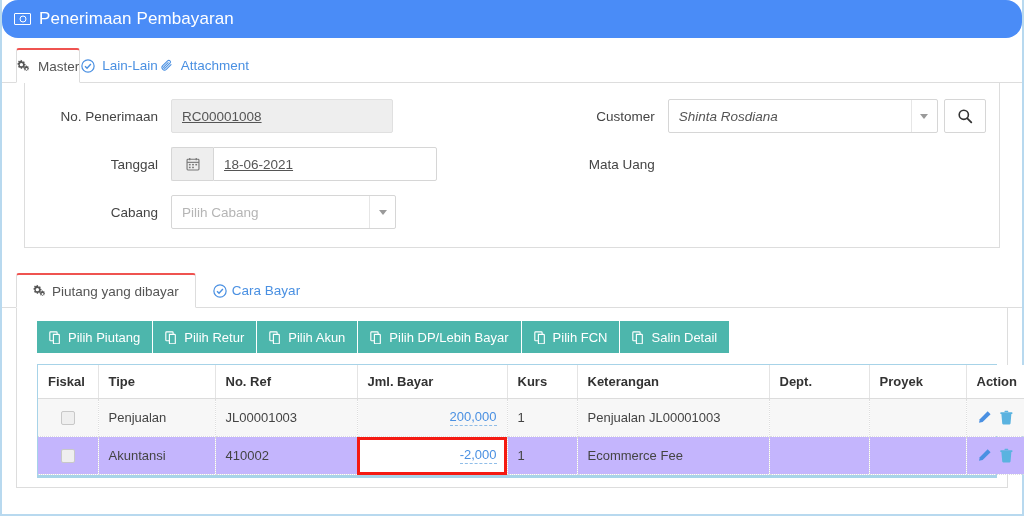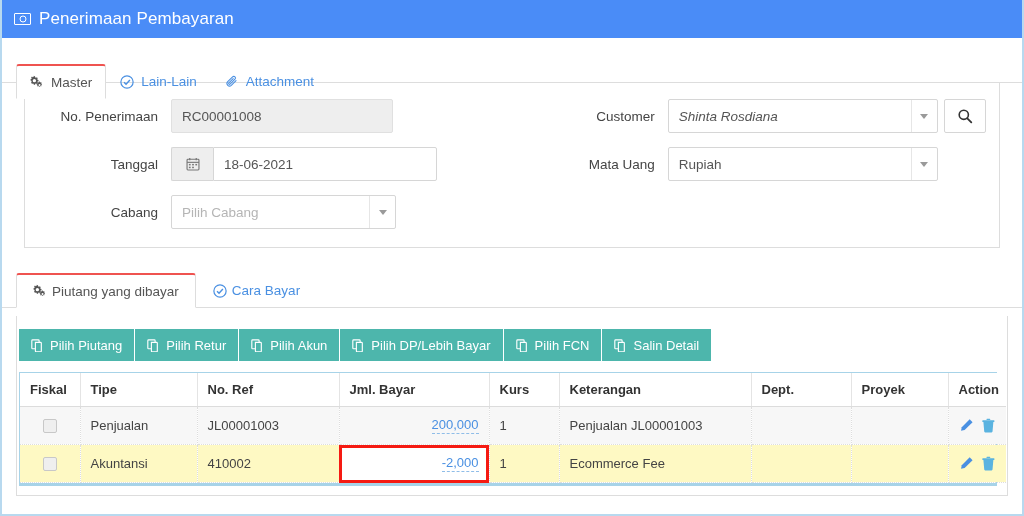--- a/index.html
+++ b/index.html
@@ -22,20 +22,21 @@
   }
 
   
   .titlebar {
     height: 38px;
     background: #4a8cf7;
     display: flex;
     align-items: center;
     padding: 0 10px 0 12px;
     color: #ffffff;
+    border-radius: 16px;
   }
   .titlebar .money-icon {
     width: 17px; height: 12px;
     border: 1.5px solid #ffffff;
     border-radius: 1px;
     position: relative;
     margin-right: 8px;
     flex: none;
   }
   .titlebar .money-icon::after {
@@ -78,27 +79,27 @@
     height: 36px;
     border-bottom: 1px solid #dddddd;
     background: #ffffff;
     margin-top: 9px;
   }
   .tab {
     display: flex;
     align-items: center;
     gap: 7px;
     height: 35px;
-    padding: 0 13px;
+    padding: 0 0;
     font-size: 13.5px;
     color: #4a90e2;
     cursor: pointer;
     border: 1px solid transparent;
     position: relative;
-    top: 17px;
+    top: 1px;
     white-space: nowrap;
   }
   .tab.active {
     color: #555555;
     background: #ffffff;
     border: 1px solid #dddddd;
     border-bottom-color: #ffffff;
     border-top: 2px solid #ef5350;
     border-radius: 3px 3px 0 0;
   }
@@ -133,20 +134,21 @@
   .inp {
     height: 34px;
     border: 1px solid #d6d6d6;
     background: #ffffff;
     font-family: inherit;
     font-size: 13.5px;
     color: #555555;
     padding: 0 10px;
     border-radius: 2px;
     outline: none;
+    text-decoration: underline;
   }
   .inp.readonly {
     background: #eeeeee;
     color: #555555;
     border-color: #e0e0e0;
   }
   .inp::placeholder { color: #b5b5b5; }
 
   
   .date-group { display: flex; width: 266px; }
@@ -236,22 +238,22 @@
     border: 1px solid #dddddd;
     border-bottom-color: #ffffff;
     border-top: 2px solid #ef5350;
     border-radius: 3px 3px 0 0;
   }
 
   
   .detail-panel {
     border: 1px solid #dddddd;
     border-top: none;
-    margin: 8px 14px;
-    padding: 13px 10px 0 2px;
+    margin: 0 14px;
+    padding: 13px 10px 0 20px;
     height: 180px;
   }
   .btn-row { display: flex; }
   .tbtn {
     display: flex;
     align-items: center;
     gap: 6px;
     height: 32px;
     padding: 0 12px;
     background: #4db6ac;
@@ -294,21 +296,21 @@
     font-size: 13px;
     color: #444444;
     padding: 10px 10px;
     border-right: 1px dotted #dddddd;
     border-bottom: 1px dotted #dddddd;
     height: 38px;
     overflow: hidden;
   }
   table.grid td:last-child { border-right: none; }
   table.grid tr.r-odd td { background: #f7f7f7; }
-  table.grid tr.r-even td { background: #fef9c3; }
+  table.grid tr.r-even td { background: #c4b5fd; }
 
   .cb {
     width: 14px; height: 14px;
     border: 1px solid #c8c8c8;
     background: #efefef;
     border-radius: 2px;
     display: block;
     margin: 0 auto;
     cursor: pointer;
   }
@@ -402,26 +404,20 @@
               <rect x="10.7" y="7.9" width="2" height="1.7" fill="#777"></rect>
               <rect x="3.3" y="11.1" width="2" height="1.7" fill="#777"></rect>
               <rect x="7" y="11.1" width="2" height="1.7" fill="#777"></rect>
             </svg>
           </div>
           <input class="inp" value="18-06-2021" style="">
         </div>
       </div>
       <div class="col-right">
         <div class="f-label">Mata Uang</div>
-        <div class="sel" style="width:270px;">
-          <span class="sel-val">Rupiah</span>
-          <span class="caret-box">
-              <i class="caret"></i>
-            </span>
-        </div>
       </div>
     </div>
 
     <div class="form-row">
       <div class="col-left">
         <div class="f-label">Cabang</div>
         <div class="sel placeholder" style="width:225px;">
           <span class="sel-val">Pilih Cabang</span>
           <span class="caret-box">
               <i class="caret"></i>

